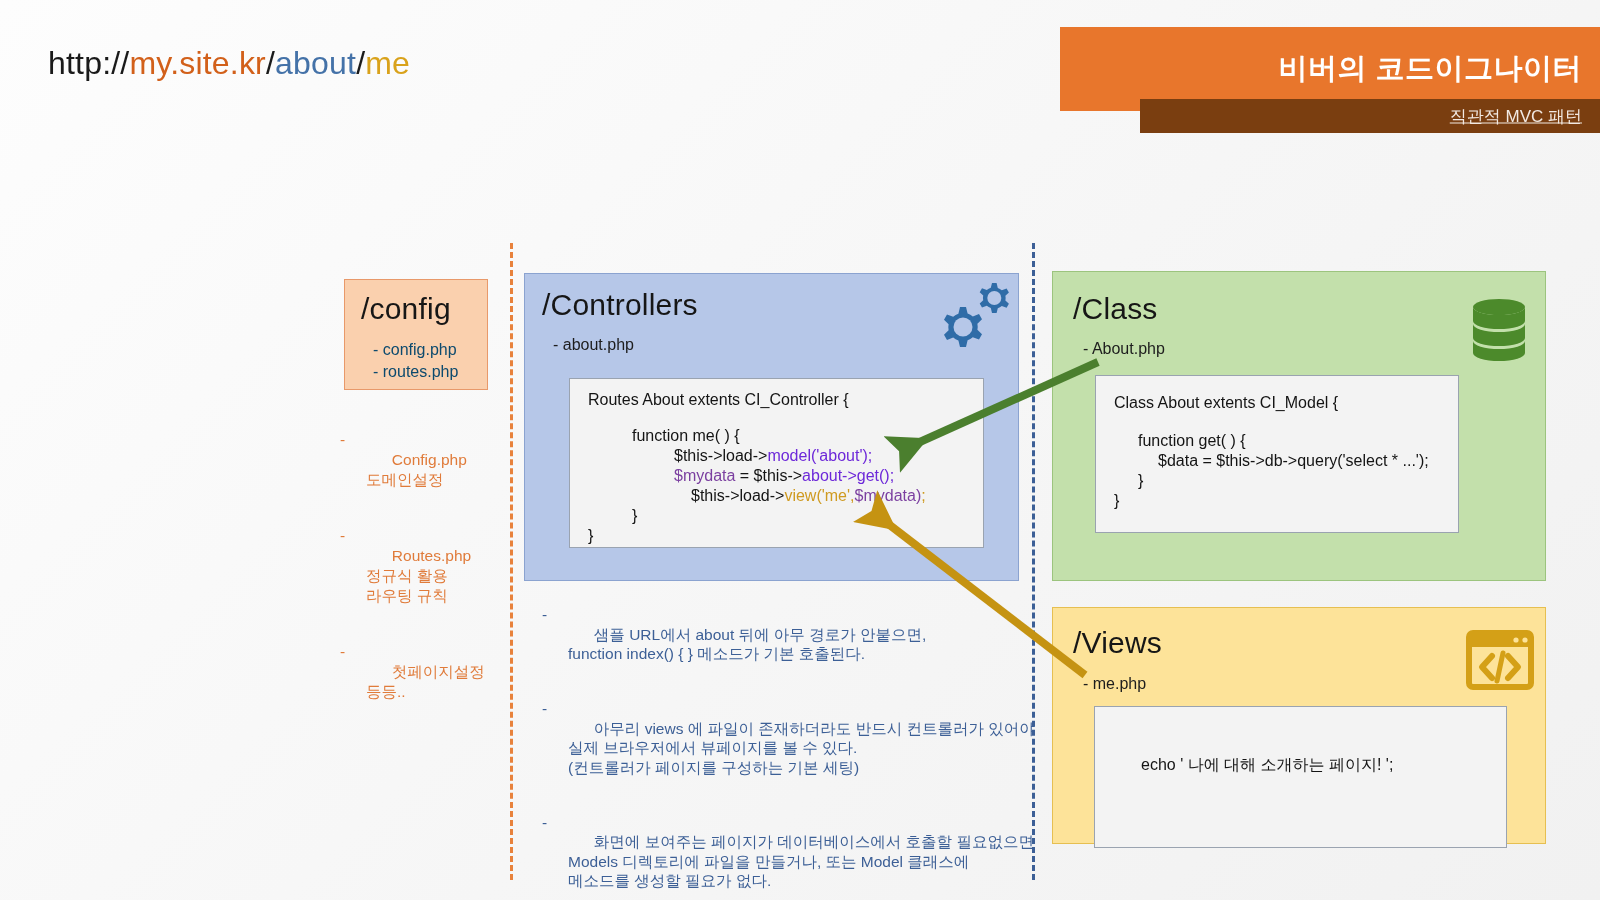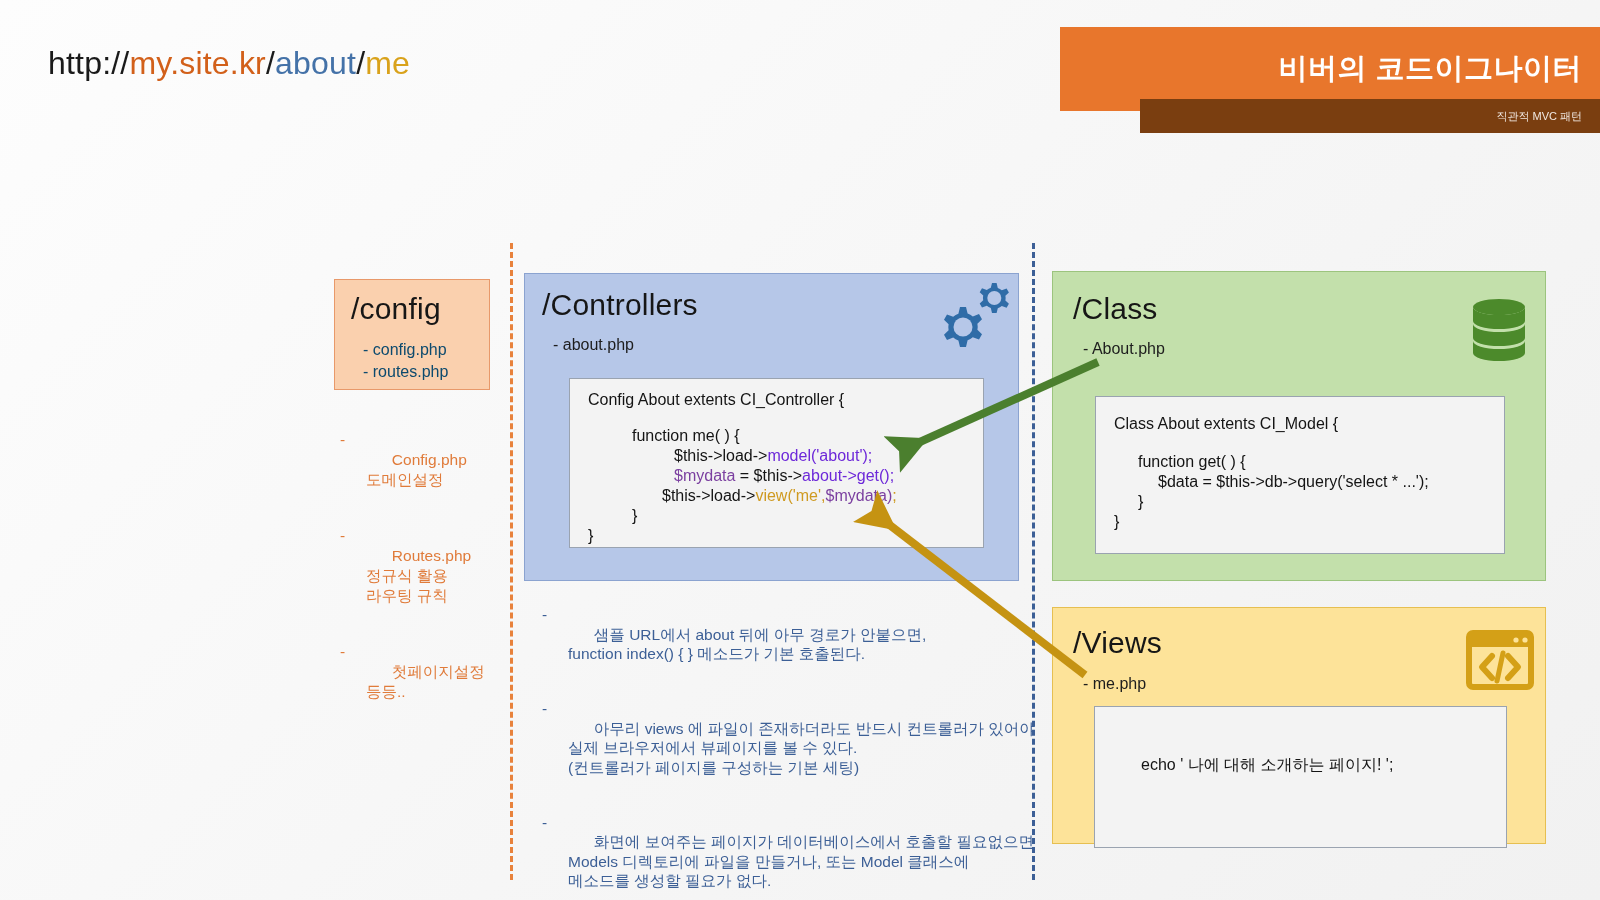--- a/index.html
+++ b/index.html
@@ -44,22 +44,23 @@
     position: absolute;
     left: 1140px; top: 99px;
     width: 460px; height: 34px;
     background: #7a3e10;
   }
   .subtitle-bar .subtitle-text {
     position: absolute;
     right: 18px; top: 50%;
     transform: translateY(-50%);
     color: #f2e9e2;
-    font-size: 11px;
-    white-space: nowrap;
+    font-size: 17px;
+    white-space: nowrap;
+    text-decoration: underline;
   }
 
   
   .url {
     position: absolute;
     left: 48px; top: 45px;
     font-size: 32px;
     color: #1a1a1a;
     white-space: nowrap;
     letter-spacing: 0.2px;
@@ -93,22 +94,22 @@
   }
   .panel .panel-sub {
     position: absolute;
     font-size: 16px;
     color: #1d1d1d;
     white-space: nowrap;
   }
 
   
   .panel-config {
-    left: 334px; top: 279px;
-    width: 156px; height: 111px;
+    left: 344px; top: 279px;
+    width: 144px; height: 111px;
     background: #fad0ae;
     border: 1px solid #e8996a;
   }
   .panel-config .panel-title { left: 16px; top: 12px; }
   .panel-config .cfg-files {
     position: absolute;
     left: 28px; top: 59px;
     font-size: 16px;
     color: #0c4a6e;
     line-height: 22px;
@@ -176,22 +177,22 @@
     white-space: pre;
     font-family: "Liberation Sans", sans-serif;
     font-size: 16px;
     color: #141414;
   }
   .code-controller {
     left: 569px; top: 378px;
     width: 415px; height: 170px;
   }
   .code-model {
-    left: 1095px; top: 396px;
-    width: 410px; height: 158px;
+    left: 1095px; top: 375px;
+    width: 364px; height: 158px;
   }
   .code-view {
     left: 1094px; top: 706px;
     width: 413px; height: 142px;
   }
   .code-view .code-line {
     font-size: 16px;
   }
   .tok-green  { color: #6d28d9; }
   .tok-purple { color: #7b3fa0; }
@@ -293,25 +294,25 @@
       <g fill="#2f6ca7">
         <path d="M38 26 l6 0 1.6 6.4 a15 15 0 0 1 5.2 3 l6.2-2.3 3 5.2 -4.6 4.5 a15 15 0 0 1 0 6 l4.6 4.5 -3 5.2 -6.2-2.3 a15 15 0 0 1 -5.2 3 L44 66 l-6 0 -1.6-6.4 a15 15 0 0 1 -5.2-3 l-6.2 2.3 -3-5.2 4.6-4.5 a15 15 0 0 1 0-6 l-4.6-4.5 3-5.2 6.2 2.3 a15 15 0 0 1 5.2-3 Z"></path>
         <circle cx="41" cy="46" r="9.5" fill="#b6c7e8"></circle>
         <path d="M70 2 l4.6 0 1.2 4.9 a11 11 0 0 1 4 2.3 l4.8-1.8 2.3 4 -3.5 3.4 a11 11 0 0 1 0 4.6 l3.5 3.4 -2.3 4 -4.8-1.8 a11 11 0 0 1 -4 2.3 L74.6 32 l-4.6 0 -1.2-4.9 a11 11 0 0 1 -4-2.3 l-4.8 1.8 -2.3-4 3.5-3.4 a11 11 0 0 1 0-4.6 l-3.5-3.4 2.3-4 4.8 1.8 a11 11 0 0 1 4-2.3 Z"></path>
         <circle cx="72.3" cy="17" r="7" fill="#b6c7e8"></circle>
       </g>
     </svg>
   </div>
 
   <div class="codebox code-controller">
-    <span class="code-line" style="left:18px; top:12px;">Config About extents CI_Controller {</span>
+    <span class="code-line" style="left:18px; top:12px;">Routes About extents CI_Controller {</span>
     <span class="code-line" style="left:62px; top:48px;">function me( ) {</span>
     <div class="code-line" style="left:104px; top:68px;"><span>$this-&gt;load-&gt;</span><span class="tok-green">model('about');</span></div>
     <div class="code-line" style="left:104px; top:88px;"><span class="tok-purple">$mydata</span><span> = $this-&gt;</span><span class="tok-green">about-&gt;get();</span></div>
-    <div class="code-line" style="left:92px; top:108px;"><span>$this-&gt;load-&gt;</span><span class="tok-gold">view('me',</span><span class="tok-purple">$mydata)</span><span class="tok-gold">;</span></div>
+    <div class="code-line" style="left:121px; top:108px;"><span>$this-&gt;load-&gt;</span><span class="tok-gold">view('me',</span><span class="tok-purple">$mydata)</span><span class="tok-gold">;</span></div>
     <span class="code-line" style="left:62px; top:128px;">}</span>
     <span class="code-line" style="left:18px; top:148px;">}</span>
   </div>
 
   <div class="controller-notes">
     <div class="note" style="white-space:pre;">
       <span class="dash">-</span><span>샘플 URL에서 about 뒤에 아무 경로가 안붙으면,
 function index() { } 메소드가 기본 호출된다.</span>
     </div>
     <div class="note" style="white-space:pre;">

